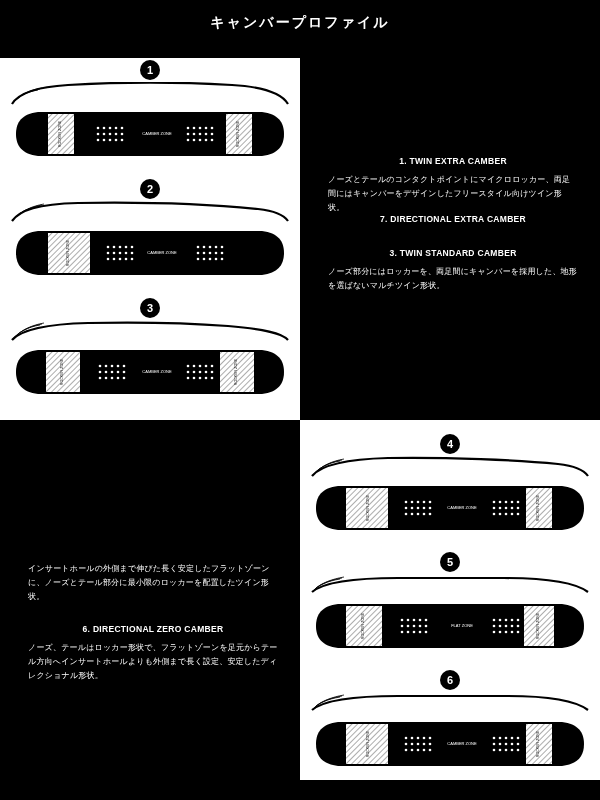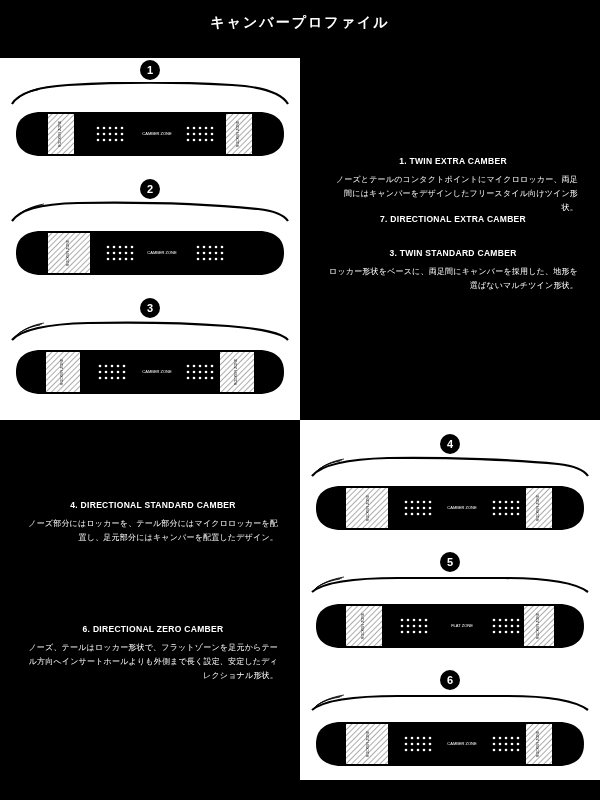--- a/index.html
+++ b/index.html
@@ -119,21 +119,20 @@
   .tb-head {
     font-size: 8.5px;
     font-weight: bold;
     letter-spacing: 0.3px;
     margin-bottom: 7px;
   }
   .tb-body {
     font-size: 8px;
     line-height: 1.75;
     letter-spacing: 0.2px;
-    text-align: right;
   }
   .center-head { text-align: center; }
 
   
   #t1 { top: 98px; }
   #t2 { top: 156px; }
   #t3 { top: 190px; }
 
   
   #t4 { top: 80px; }
@@ -319,30 +318,27 @@
   <div class="panel panel-black" id="panel-text-top">
     <div class="textblock" id="t1">
       <div class="tb-head center-head">1. TWIN EXTRA CAMBER</div>
       <div class="tb-body">ノーズとテールのコンタクトポイントにマイクロロッカー、両足間にはキャンバーをデザインしたフリースタイル向けツイン形状。</div>
     </div>
     <div class="textblock" id="t2">
       <div class="tb-head center-head">7. DIRECTIONAL EXTRA CAMBER</div>
     </div>
     <div class="textblock" id="t3">
       <div class="tb-head center-head">3. TWIN STANDARD CAMBER</div>
-      <div class="tb-body">ロッカー形状をベースに、両足間にキャンバーを採用した、地形を選ばないマルチツイン形状。</div>
+      <div class="tb-body">ノーズ部分にはロッカーを、両足間にキャンバーを採用した、地形を選ばないマルチツイン形状。</div>
     </div>
   </div>
 
   <div class="panel panel-black" id="panel-text-bottom">
-    <div class="textblock" id="t4">
-      <div class="tb-head center-head">4. DIRECTIONAL STANDARD CAMBER</div>
-      <div class="tb-body">ノーズ部分にはロッカーを、テール部分にはマイクロロッカーを配置し、足元部分にはキャンバーを配置したデザイン。</div>
-    </div>
     <div class="textblock" id="t5">
+      <div class="tb-body">インサートホールの外側まで伸びた長く安定したフラットゾーンに、ノーズとテール部分に最小限のロッカーを配置したツイン形状。</div>
     </div>
     <div class="textblock" id="t6">
       <div class="tb-head center-head">6. DIRECTIONAL ZERO CAMBER</div>
       <div class="tb-body">ノーズ、テールはロッカー形状で、フラットゾーンを足元からテール方向へインサートホールよりも外側まで長く設定、安定したディレクショナル形状。</div>
     </div>
   </div>
 
   <div class="panel panel-white" id="panel-boards-bottom">
 
     <div class="boardgroup" style="top:14px;">

